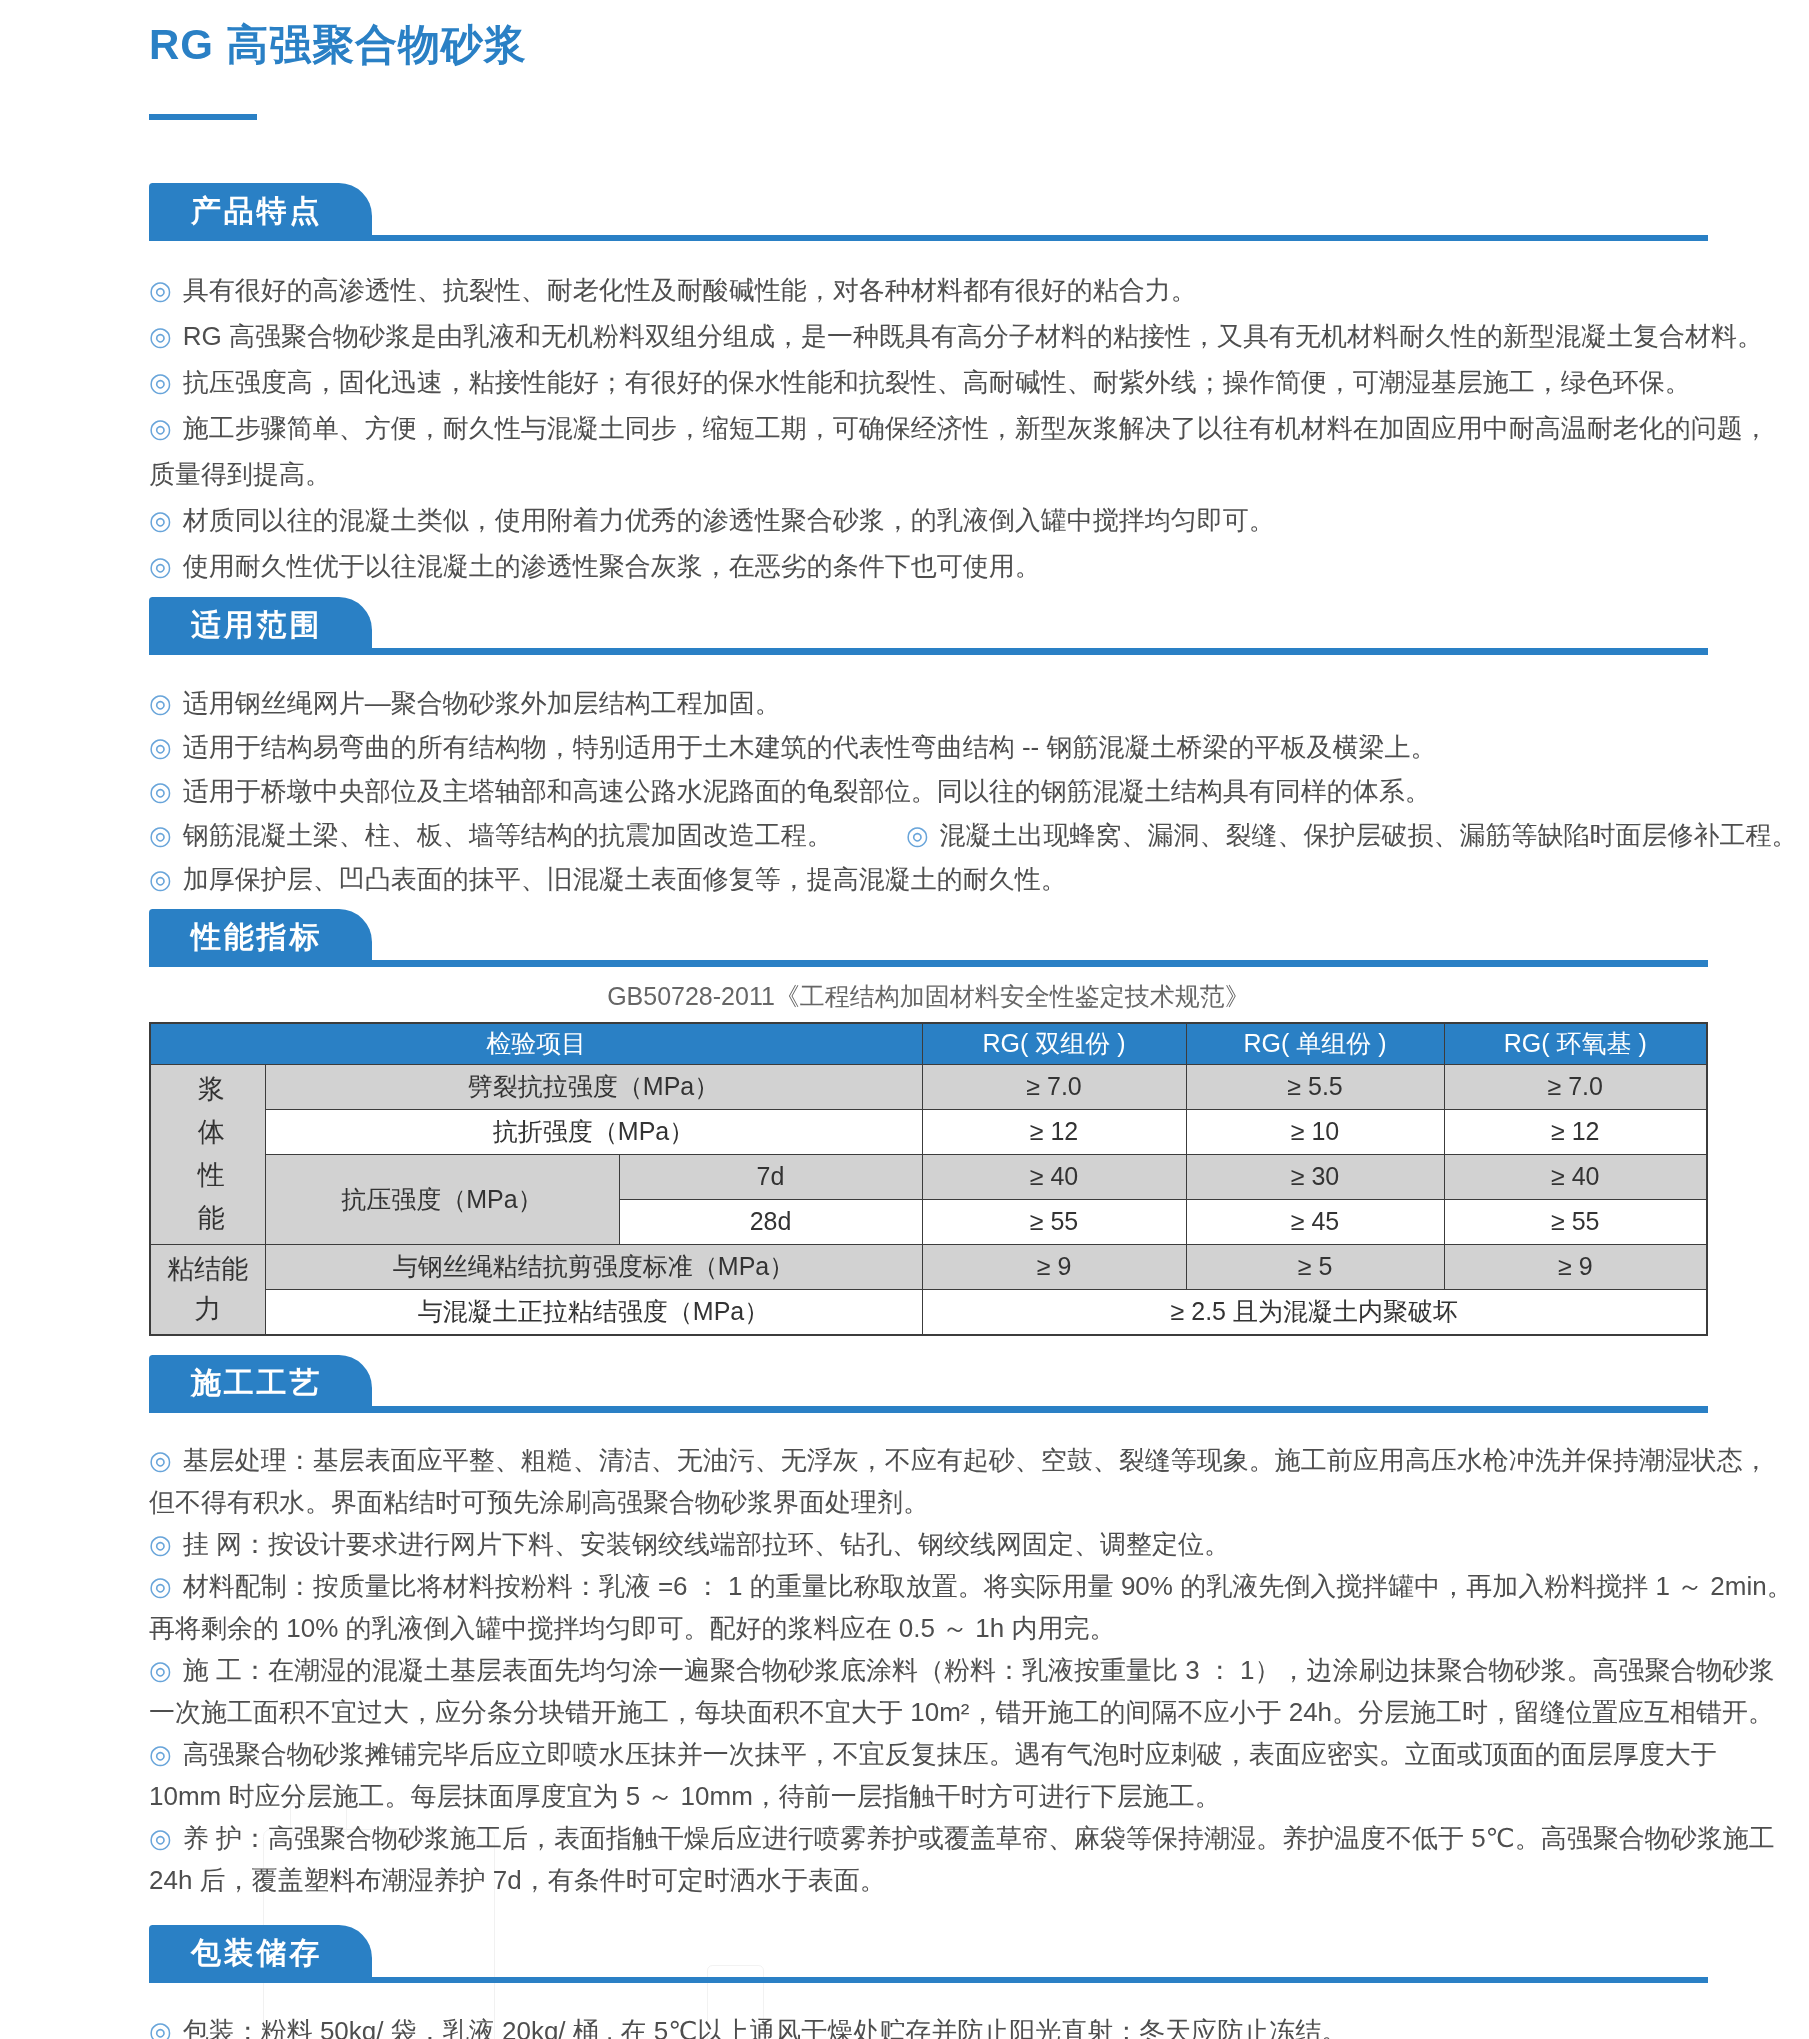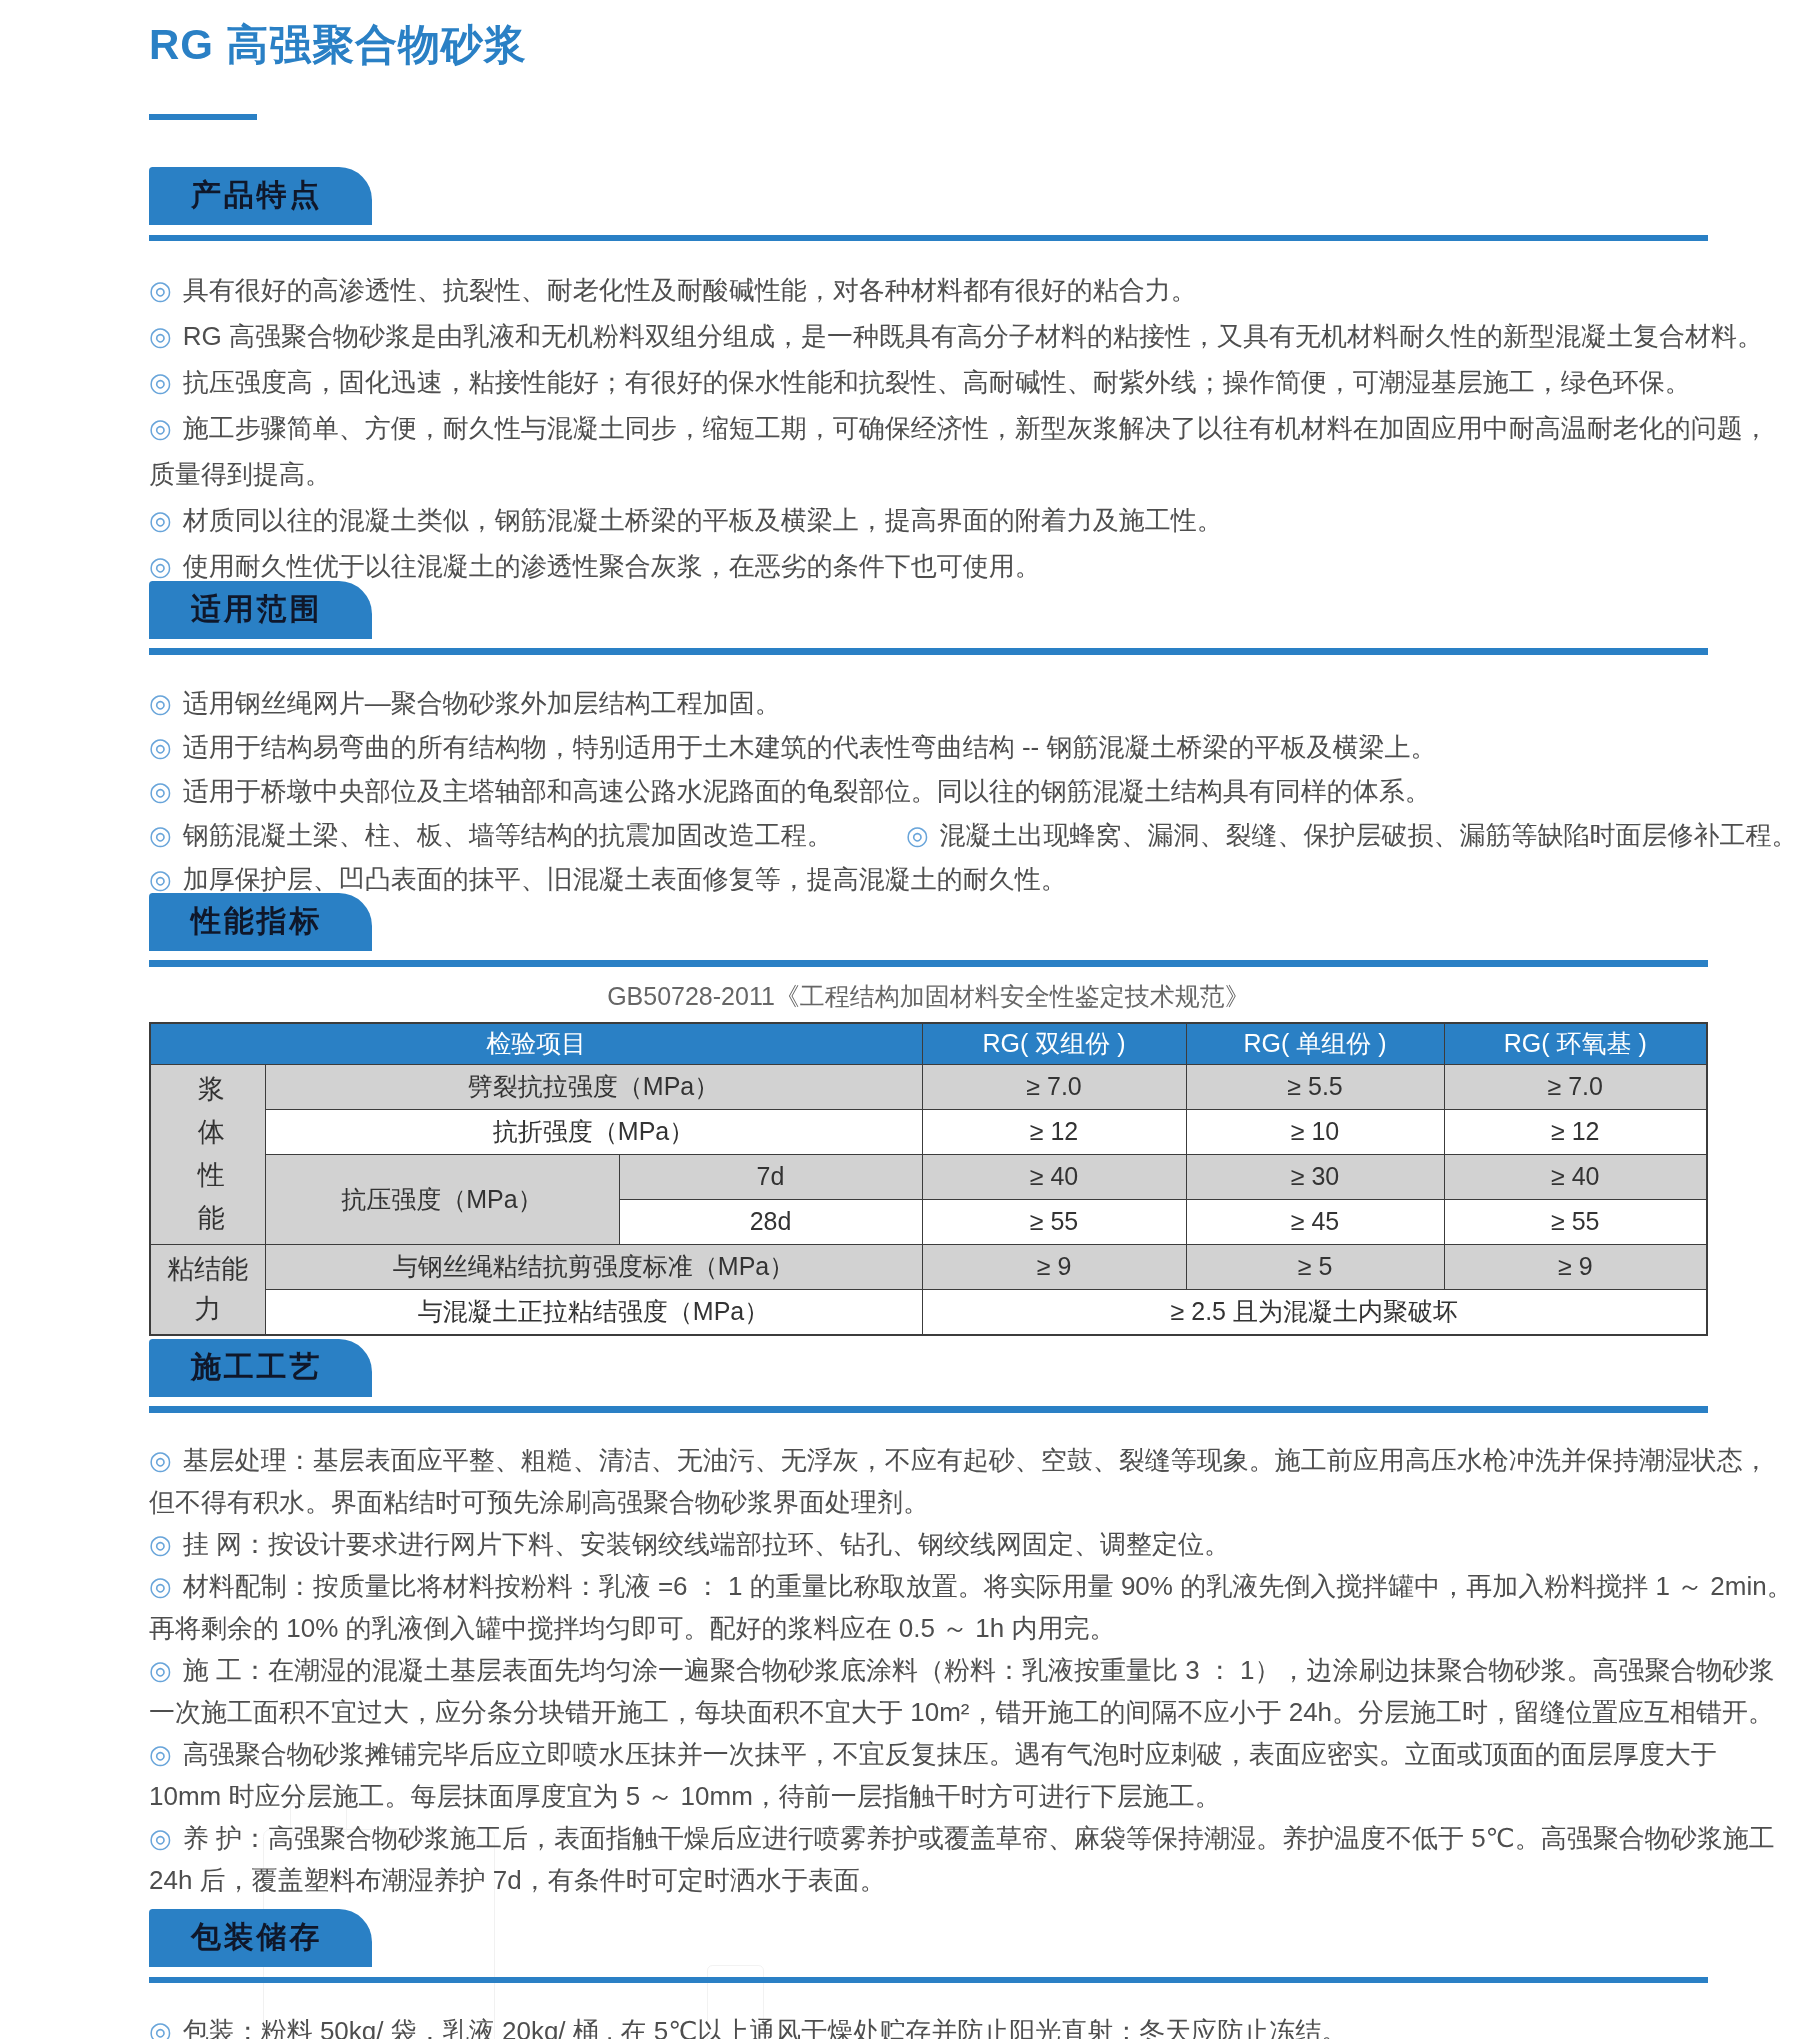--- a/index.html
+++ b/index.html
@@ -17,22 +17,22 @@
   
   .doc-title{
     font-size:42px;font-weight:bold;color:#2a80c5;
     line-height:55px;letter-spacing:0.9px;margin-top:3.7px;
   }
   .title-dash{margin-top:42px;width:108px;height:6.4px;background:#2a80c5;}
   
   .sec-header{position:relative;height:64px;}
   .sec-header .bar{position:absolute;left:0;right:0;bottom:0;height:6.4px;background:#2a80c5;}
   .sec-header .badge{
-    position:absolute;left:0;bottom:16px;height:58px;line-height:55px;
-    background:#2a80c5;color:#0f172a;font-size:30px;font-weight:bold;
+    position:absolute;left:0;bottom:0;height:58px;line-height:55px;
+    background:#2a80c5;color:#ffffff;font-size:30px;font-weight:bold;
     letter-spacing:2.8px;padding:0 50px 0 42px;
     border-radius:3.7px 33px 0 0;
   }
   .mt-feat{margin-top:57px;}
   .mt-scope{margin-top:1.8px;text-decoration:underline;}
   .mt-perf{margin-top:1.8px;}
   .mt-proc{margin-top:13px;}
   .mt-pack{margin-top:18.4px;}
   
   .blist{margin-top:26px;font-size:26px;color:#4e4e4e;}
@@ -81,21 +81,21 @@
     <div class="sec-header mt-feat">
       <div class="bar"></div>
       <div class="badge">产品特点</div>
     </div>
     <div class="blist">
       <div class="bl"><span class="b">◎</span><span>具有很好的高渗透性、抗裂性、耐老化性及耐酸碱性能，对各种材料都有很好的粘合力。</span></div>
       <div class="bl"><span class="b">◎</span><span>RG 高强聚合物砂浆是由乳液和无机粉料双组分组成，是一种既具有高分子材料的粘接性，又具有无机材料耐久性的新型混凝土复合材料。</span></div>
       <div class="bl"><span class="b">◎</span><span>抗压强度高，固化迅速，粘接性能好；有很好的保水性能和抗裂性、高耐碱性、耐紫外线；操作简便，可潮湿基层施工，绿色环保。</span></div>
       <div class="bl"><span class="b">◎</span><span>施工步骤简单、方便，耐久性与混凝土同步，缩短工期，可确保经济性，新型灰浆解决了以往有机材料在加固应用中耐高温耐老化的问题，</span></div>
       <div class="bl"><span>质量得到提高。</span></div>
-      <div class="bl"><span class="b">◎</span><span>材质同以往的混凝土类似，钢筋混凝土桥梁的平板及横梁上，提高界面的附着力及施工性。</span></div>
+      <div class="bl"><span class="b">◎</span><span>材质同以往的混凝土类似，使用附着力优秀的渗透性聚合砂浆，的乳液倒入罐中搅拌均匀即可。</span></div>
       <div class="bl"><span class="b">◎</span><span>使用耐久性优于以往混凝土的渗透性聚合灰浆，在恶劣的条件下也可使用。</span></div>
     </div>
 
     <div class="sec-header mt-scope">
       <div class="bar"></div>
       <div class="badge">适用范围</div>
     </div>
     <div class="blist lh48">
       <div class="bl"><span class="b">◎</span><span>适用钢丝绳网片—聚合物砂浆外加层结构工程加固。</span></div>
       <div class="bl"><span class="b">◎</span><span>适用于结构易弯曲的所有结构物，特别适用于土木建筑的代表性弯曲结构 -- 钢筋混凝土桥梁的平板及横梁上。</span></div>

